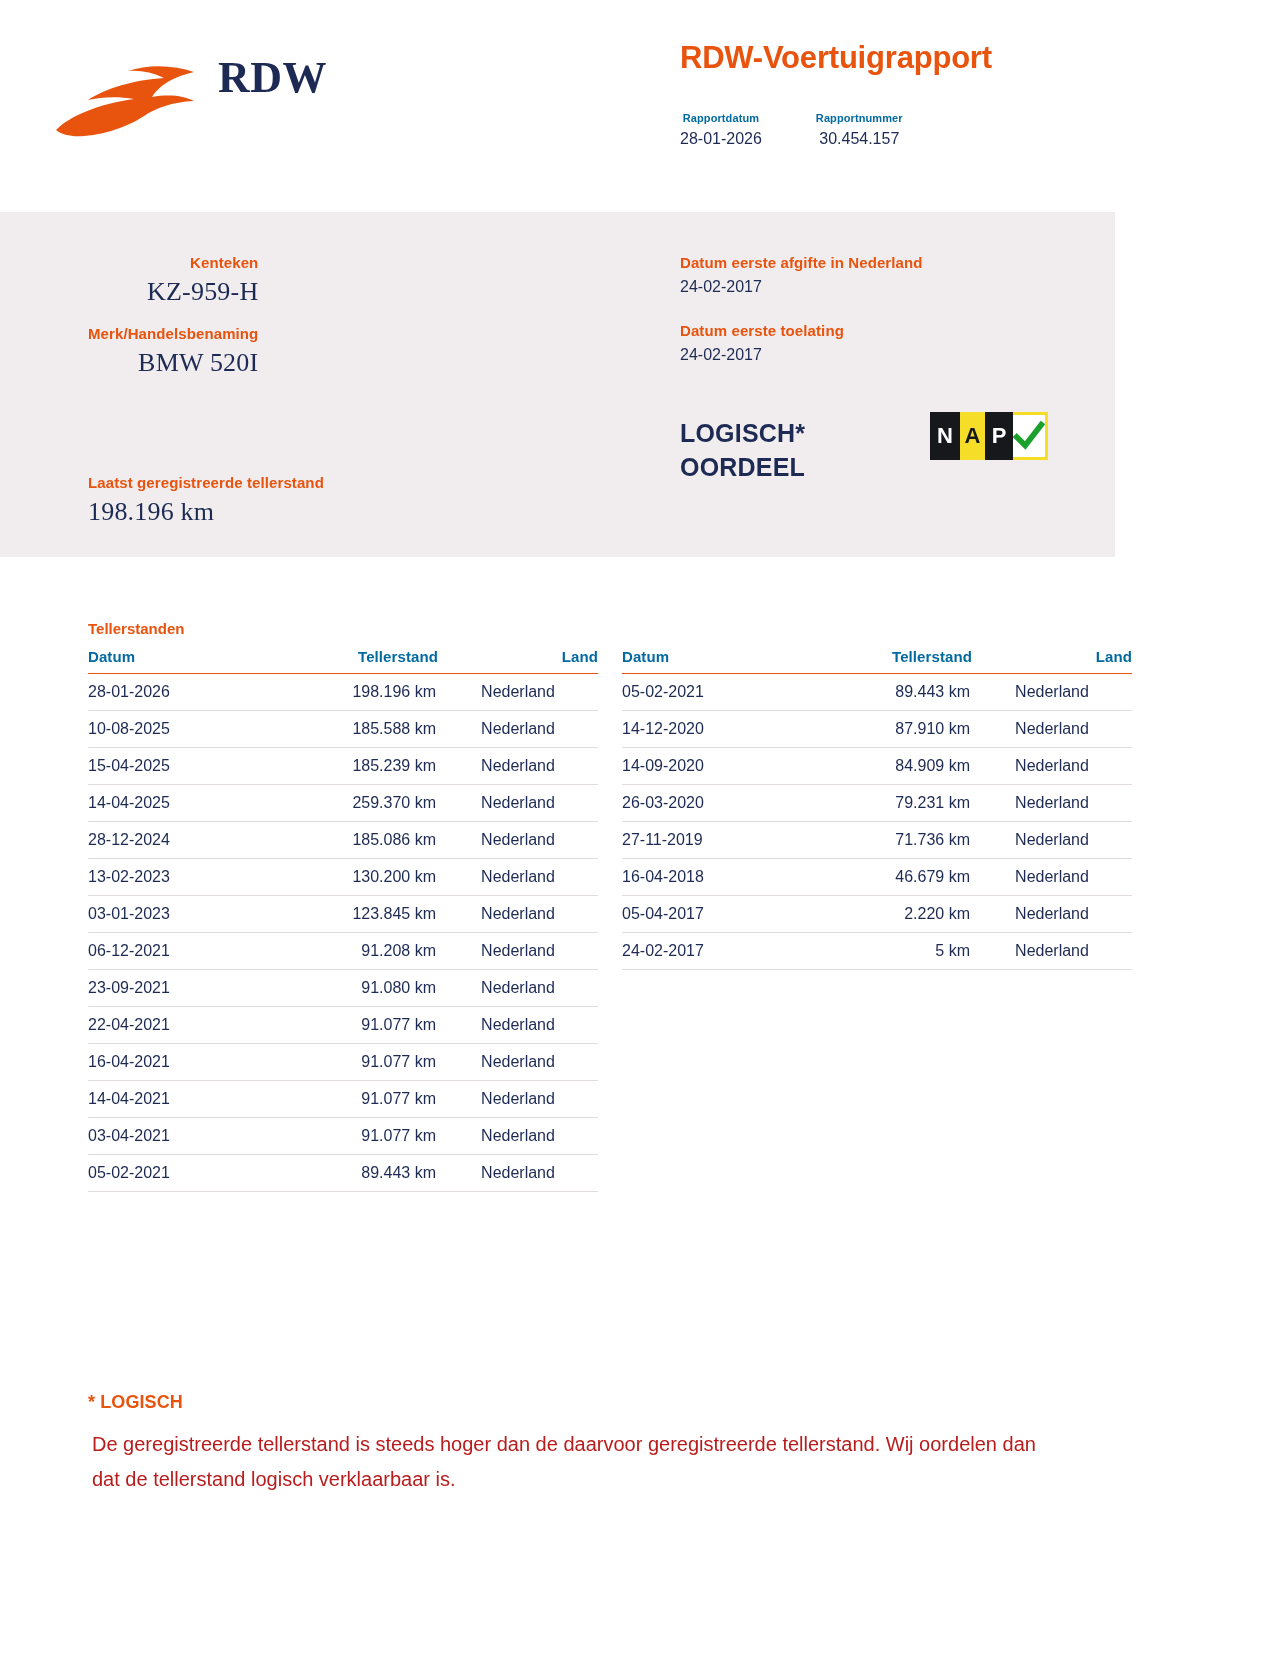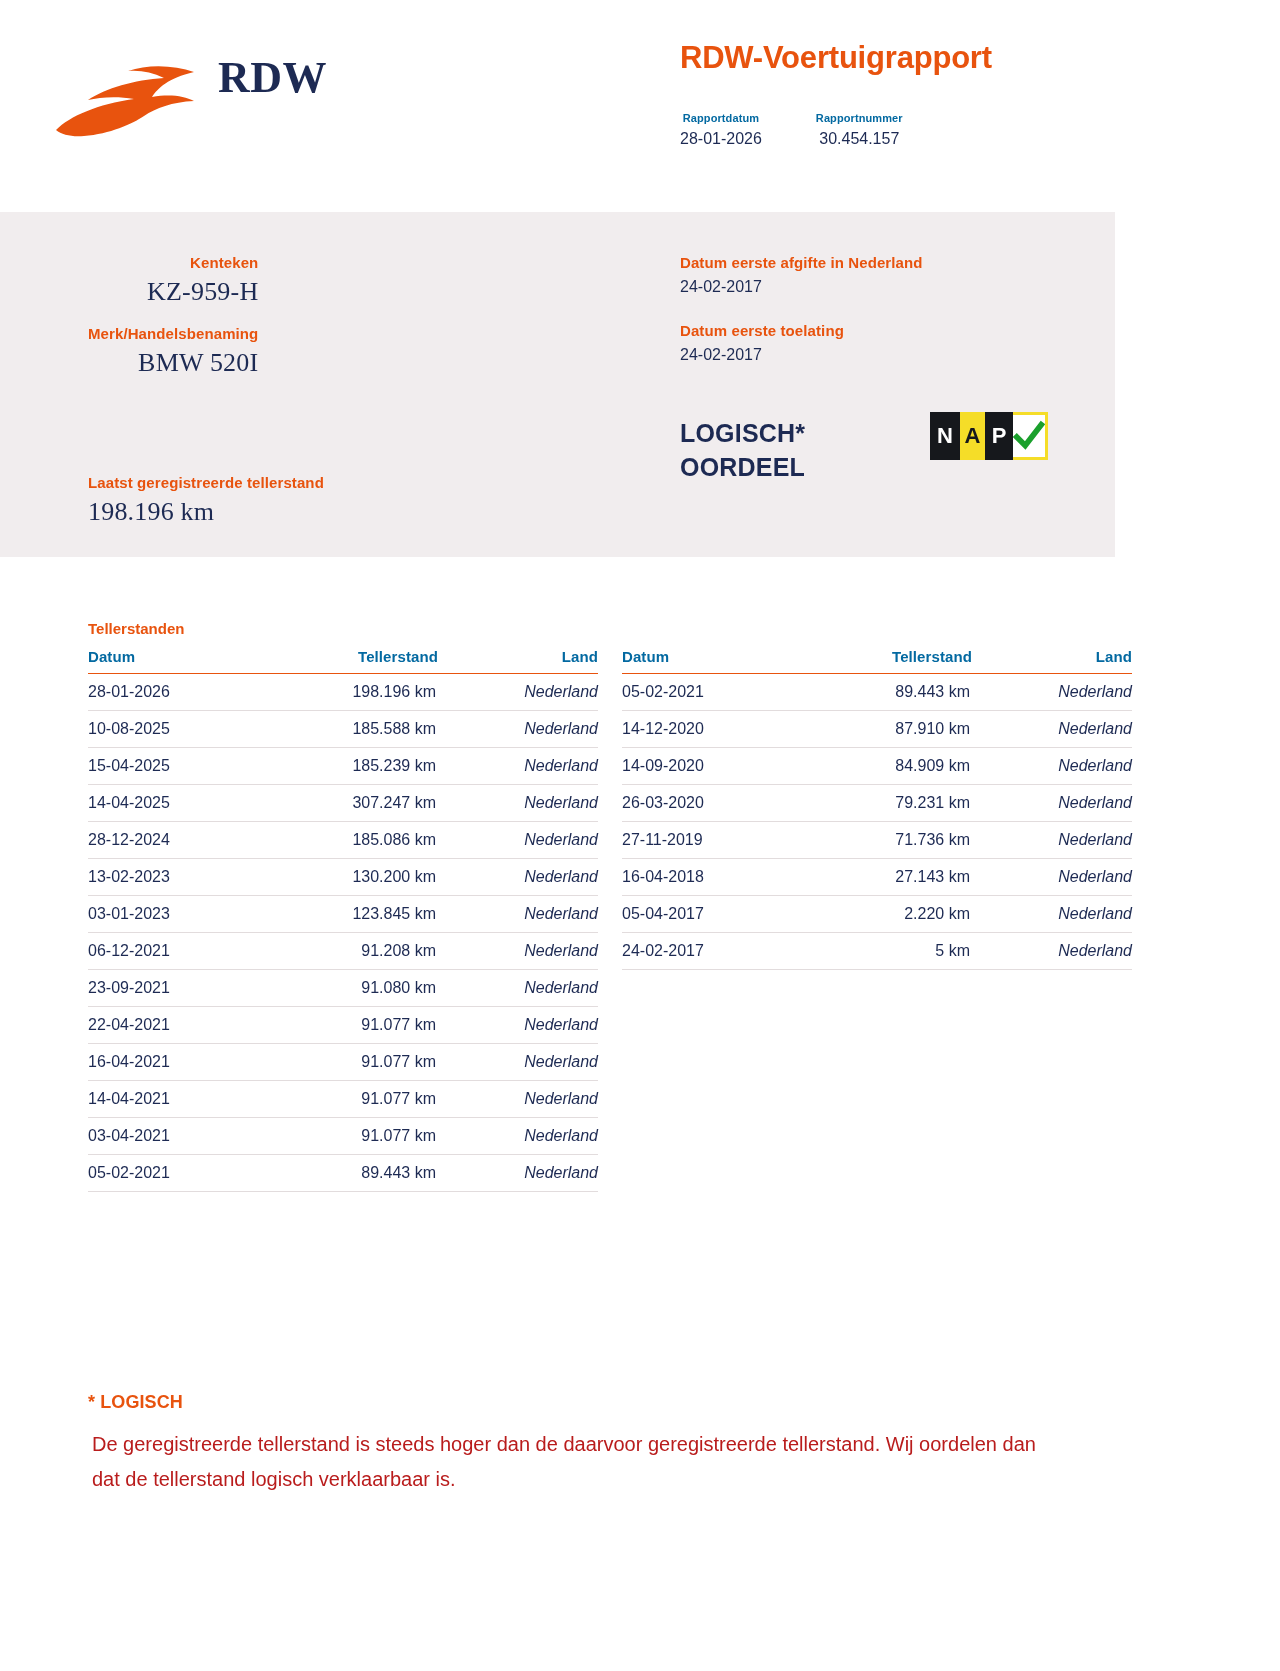--- a/index.html
+++ b/index.html
@@ -196,21 +196,21 @@
   th.c-odo  { text-align: right; width: 180px; }
   th.c-land { text-align: right; }
   tbody td {
     padding: 9px 0 9px 0;
     border-bottom: 1px solid #e2dcdd;
     color: #1d2a53;
     font-size: 16px;
   }
   td.c-date { text-align: left; }
   td.c-odo  { text-align: right; padding-right: 2px; }
-  td.c-land { text-align: right; font-style: italic; }
+  td.c-land { text-align: center; }
 
   
   .footnote {
     position: absolute;
     left: 88px;
     top: 1392px;
     width: 1000px;
   }
   .footnote h3 {
     margin: 0 0 14px 0;
@@ -315,21 +315,21 @@
             <td class="c-odo">185.588 km</td>
             <td class="c-land">Nederland</td>
           </tr>
           <tr>
             <td class="c-date">15-04-2025</td>
             <td class="c-odo">185.239 km</td>
             <td class="c-land">Nederland</td>
           </tr>
           <tr>
             <td class="c-date">14-04-2025</td>
-            <td class="c-odo">307.247 km</td>
+            <td class="c-odo">259.370 km</td>
             <td class="c-land">Nederland</td>
           </tr>
           <tr>
             <td class="c-date">28-12-2024</td>
             <td class="c-odo">185.086 km</td>
             <td class="c-land">Nederland</td>
           </tr>
           <tr>
             <td class="c-date">13-02-2023</td>
             <td class="c-odo">130.200 km</td>
@@ -409,21 +409,21 @@
             <td class="c-odo">79.231 km</td>
             <td class="c-land">Nederland</td>
           </tr>
           <tr>
             <td class="c-date">27-11-2019</td>
             <td class="c-odo">71.736 km</td>
             <td class="c-land">Nederland</td>
           </tr>
           <tr>
             <td class="c-date">16-04-2018</td>
-            <td class="c-odo">27.143 km</td>
+            <td class="c-odo">46.679 km</td>
             <td class="c-land">Nederland</td>
           </tr>
           <tr>
             <td class="c-date">05-04-2017</td>
             <td class="c-odo">2.220 km</td>
             <td class="c-land">Nederland</td>
           </tr>
           <tr>
             <td class="c-date">24-02-2017</td>
             <td class="c-odo">5 km</td>

